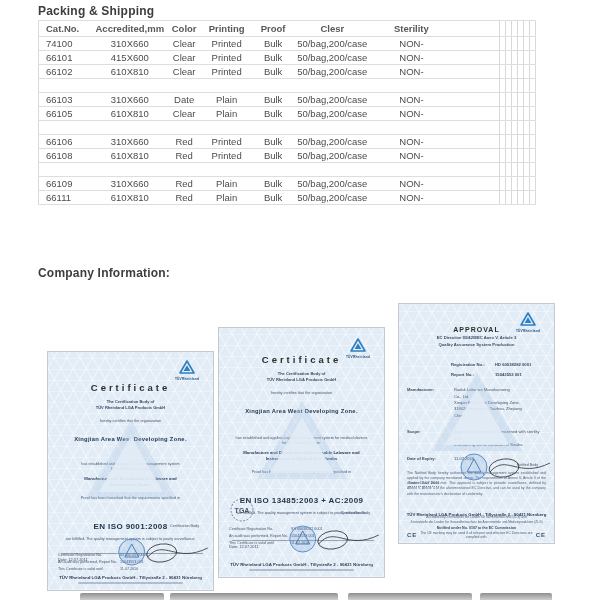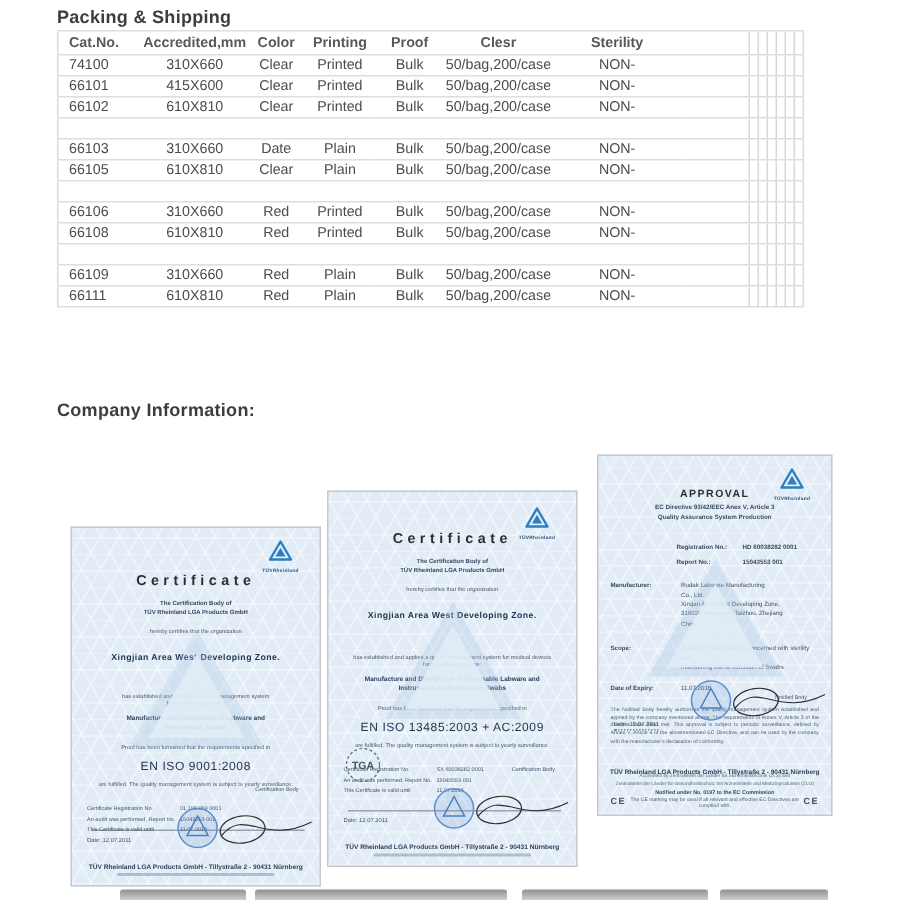--- a/index.html
+++ b/index.html
@@ -42,21 +42,21 @@
   .tuv-logo{position:absolute;top:8px;right:9px;width:34px;text-align:center;line-height:1;}
   #cert2 .tuv-logo{top:10px;}
   .tuv-logo .logo-txt{display:block;font-size:3.2px;font-weight:bold;color:#27537f;margin-top:1px;letter-spacing:.2px;}
 
   .c-title{font-weight:bold;font-size:9.5px;letter-spacing:3px;color:#2d2d2d;margin-top:30px;}
   #cert2 .c-title{margin-top:26px;}
   .c-sub{font-size:4px;font-weight:bold;margin-top:6px;line-height:1.5;color:#3a4a63;}
   .c-tiny{font-size:3.8px;margin-top:8px;line-height:1.45;color:#49586e;}
   .c-company{font-size:5.8px;font-weight:bold;margin-top:11px;color:#253751;letter-spacing:.3px;}
   .c-scope{font-size:4.3px;font-weight:bold;margin:3px auto 0;width:72%;line-height:1.5;color:#2c3e58;}
-  .c-std{font-size:8px;font-weight:normal;margin-top:4px;color:#24344e;letter-spacing:.4px;}
+  .c-std{font-size:8px;font-weight:bold;margin-top:20px;color:#24344e;letter-spacing:.4px;}
   .c-reg{margin:10px 0 0 10px;text-align:left;font-size:3.7px;line-height:1.9;color:#49586e;}
   .c-reg .rrow{display:flex;}
   .c-reg .rlab{width:62px;}
   .c-cbody{position:absolute;right:14px;bottom:62px;font-size:3.7px;color:#49586e;}
   .c-date{position:absolute;left:10px;bottom:28px;font-size:3.9px;color:#44536a;}
   .c-footer{position:absolute;left:0;right:0;bottom:10px;font-size:4.4px;font-weight:bold;color:#2c3e58;}
   .microbar{position:absolute;left:18%;right:18%;bottom:6px;height:2px;background:rgba(80,100,130,.35);border-radius:1px;}
   .sigline{position:absolute;left:8%;right:6%;bottom:36px;height:1px;background:rgba(60,70,90,.45);}
   .stamp-sig{position:absolute;bottom:22px;left:50%;transform:translateX(-18%);}
   .tga-stamp{position:absolute;left:10px;bottom:54px;}

